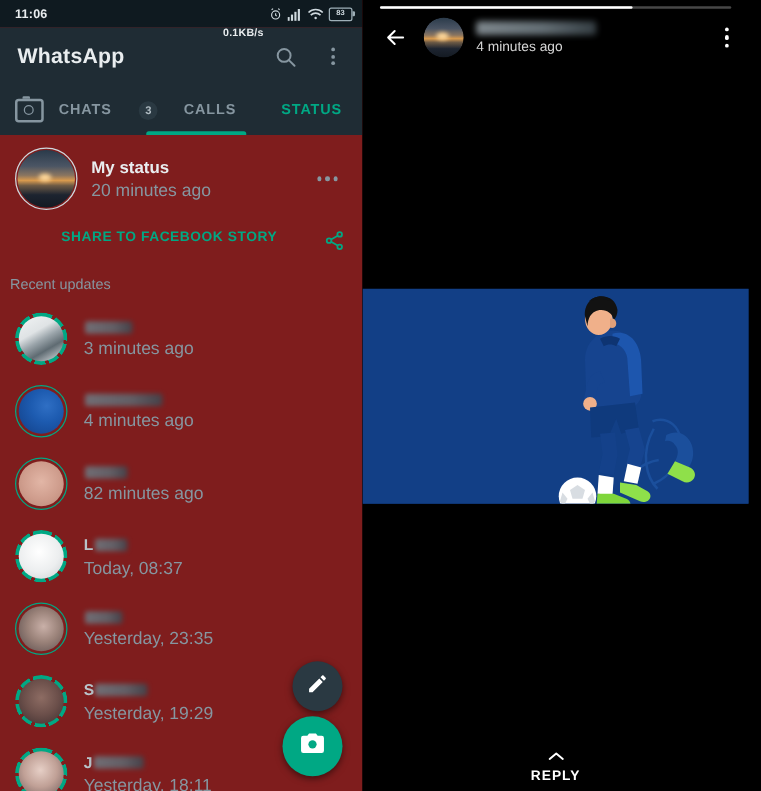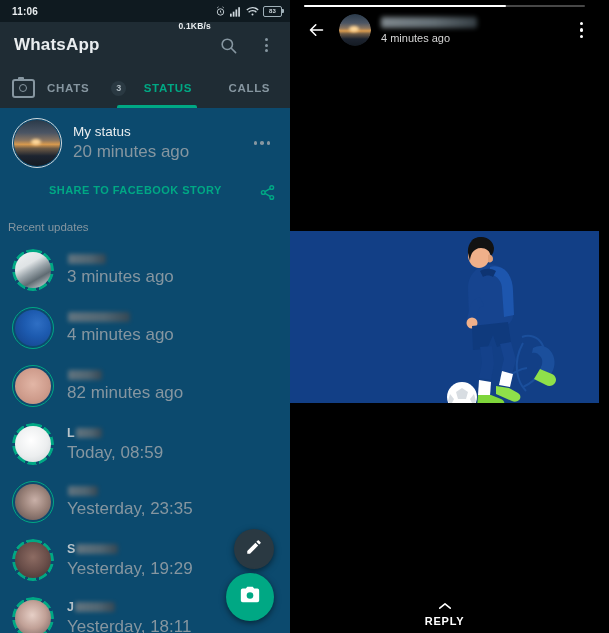--- a/index.html
+++ b/index.html
@@ -18,21 +18,21 @@
     width: 609px;
     height: 633px;
     display: flex;
   }
 
   
   .left-panel {
     position: relative;
     width: 290px;
     height: 633px;
-    background: #0c4a6e;
+    background: #7f1d1d;
     overflow: hidden;
     flex: 0 0 290px;
   }
 
   
   .statusbar {
     height: 22px;
     background: #0f1a20;
     display: flex;
     align-items: center;
@@ -212,25 +212,25 @@
     margin-left: 13px;
     display: flex;
     flex-direction: column;
     gap: 3px;
     min-width: 0;
     flex: 1;
   }
   .row-title {
     color: #e9edef;
     font-size: 13.5px;
-    font-weight: normal;
+    font-weight: bold;
   }
   .row-sub {
     color: #8696a0;
-    font-size: 17px;
+    font-size: 14px;
   }
   .dots-h {
     display: flex; gap: 3px; align-items: center;
     margin-left: auto;
     padding: 6px;
     cursor: pointer;
   }
   .dots-h i { width: 3.5px; height: 3.5px; border-radius: 50%; background: #8696a0; }
 
   
@@ -474,25 +474,25 @@
     </div>
 
     <div class="tabs">
       <div class="tab camera">
         <span class="cam-ico"></span>
       </div>
       <div class="tab">
         <span>CHATS</span>
         <span class="badge">3</span>
       </div>
+      <div class="tab">
+        <span>CALLS</span>
+      </div>
       <div class="tab active">
         <span>STATUS</span>
-      </div>
-      <div class="tab">
-        <span>CALLS</span>
       </div>
       <div class="tab-underline" style="left:117px;width:80px;"></div>
     </div>
 
     <div class="mystatus-row">
       <div class="avatar-wrap">
         <div class="avatar sunset"></div>
         <div class="ring-white"></div>
       </div>
       <div class="row-text">
@@ -565,21 +565,21 @@
     <div class="update-row">
       <div class="ua-wrap">
         <div class="ring-seg dashed"></div>
         <div class="ua" style="background:radial-gradient(circle at 45% 40%,#ffffff 0%,#eceeef 55%,#c9cfd2 100%);"></div>
       </div>
       <div class="row-text">
         <div class="name-row">
           <span class="name-initial">L</span>
           <span class="blur-name" style="width:26px;"></span>
         </div>
-        <div class="row-sub">Today, 08:59</div>
+        <div class="row-sub">Today, 08:37</div>
       </div>
     </div>
 
     <div class="update-row">
       <div class="ua-wrap">
         <div class="ring-seg"></div>
         <div class="ua" style="background:radial-gradient(circle at 55% 45%,#c9b0a8 0%,#9a8279 45%,#56494a 100%);"></div>
       </div>
       <div class="row-text">
         <div class="name-row">

